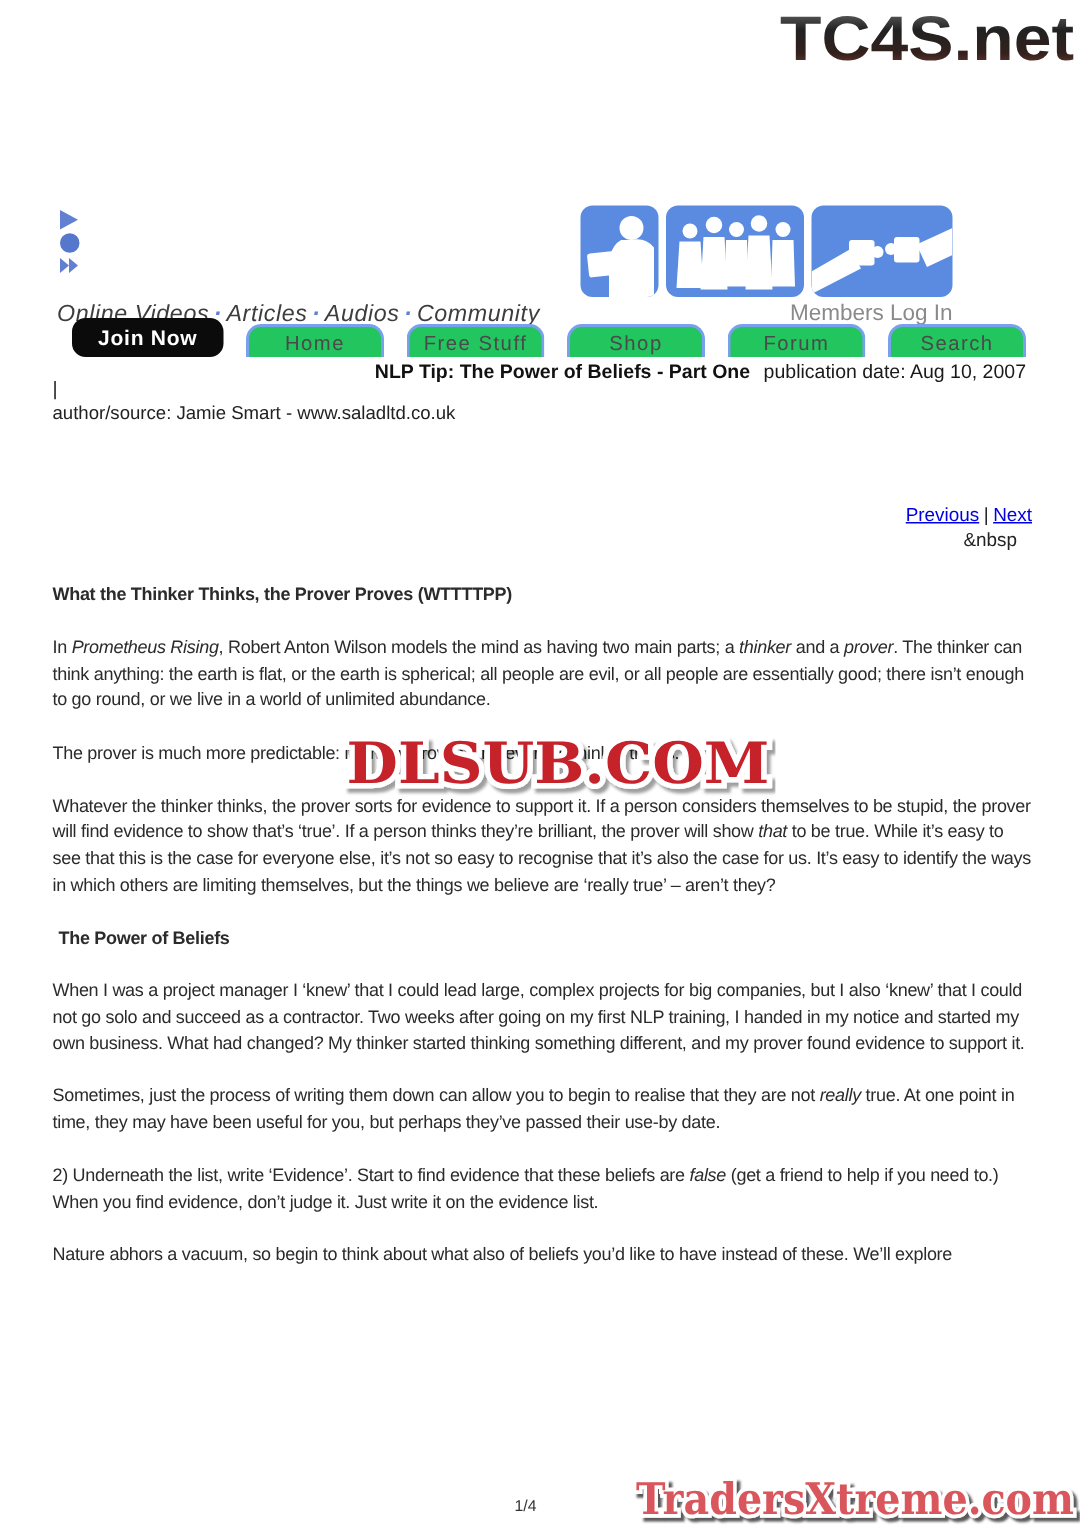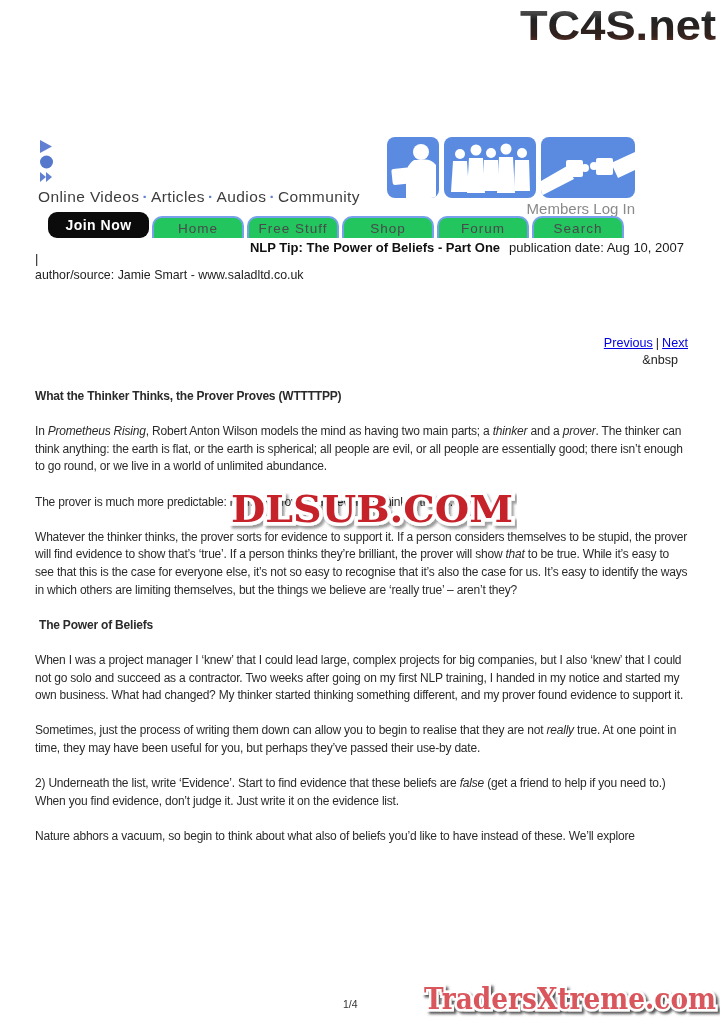--- a/index.html
+++ b/index.html
@@ -8,32 +8,32 @@
 
   
   .wm-tc4s{position:absolute;top:1px;right:4px;width:204px;height:48px;}
 
   
   .logo{position:absolute;left:38px;top:139px;width:345px;}
   .logo-row{display:flex;align-items:center;}
   .logo-icon{width:22px;height:46px;margin-right:4px;flex:none;}
   .brand{font-size:31px;letter-spacing:-0.5px;color:#3a3a3a;white-space:nowrap;}
   .brand .nlp{color:#6180d2;font-weight:bold;}
-  .tagline{margin-top:3px;font-size:15.5px;letter-spacing:0.4px;color:#3d3d3d;white-space:nowrap;}
+  .tagline{margin-top:16px;font-size:15.5px;letter-spacing:0.4px;color:#3d3d3d;white-space:nowrap;font-style:italic;}
   .tagline .dot{color:#6180d2;font-weight:bold;padding:0 3px;}
 
   
   .shots{position:absolute;left:387px;top:137px;display:flex;gap:5px;}
   .shot{height:61px;border-radius:8px;background:#5a8be0;flex:none;overflow:hidden;}
   .shot1{width:52px;} .shot2{width:92px;} .shot3{width:94px;}
   .members{position:absolute;left:387px;top:200px;width:248px;text-align:right;
            font-size:15px;color:#8a8a8a;}
 
   
-  .nav{position:absolute;left:48px;top:212px;display:flex;align-items:flex-end;gap:3px;height:26px;}
+  .nav{position:absolute;left:48px;top:212px;display:flex;align-items:flex-end;gap:15px;height:26px;}
   .join{width:101px;height:26px;background:#0b0b0b;border-radius:9px;color:#fff;
         font-weight:bold;font-size:14px;letter-spacing:0.5px;display:flex;
         align-items:center;justify-content:center;box-sizing:border-box;}
   .tab{width:92px;height:22px;background:#22c55e;border:2px solid #78a0ec;border-bottom:none;
        border-radius:10px 10px 0 0;color:#4a4a4a;font-size:13.5px;letter-spacing:1px;
        display:flex;align-items:center;justify-content:center;box-sizing:border-box;}
 
   
   .titleline{position:absolute;left:35px;right:40px;top:240px;text-align:right;
              font-size:13px;color:#111;white-space:nowrap;}

